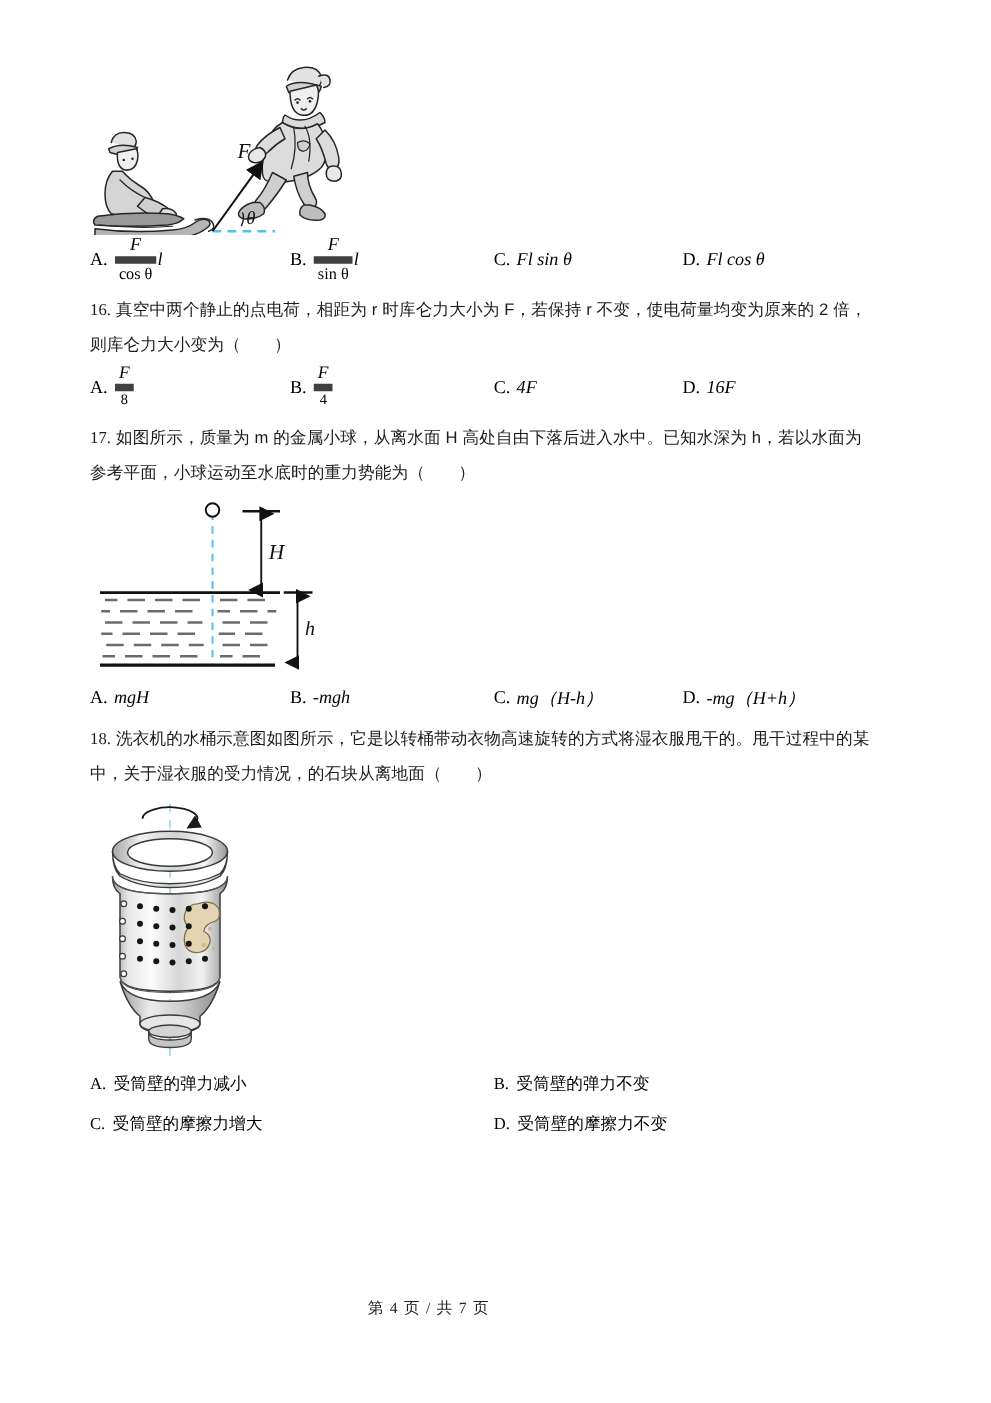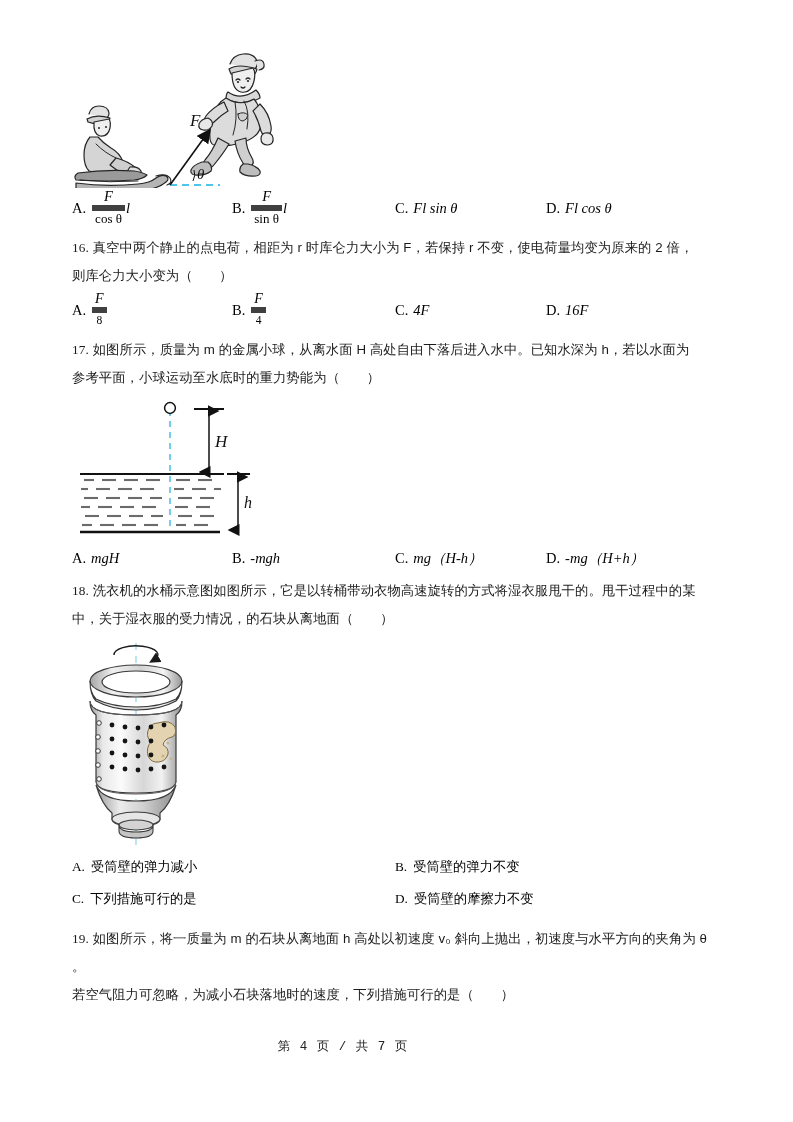--- a/index.html
+++ b/index.html
@@ -98,21 +98,21 @@
     margin-right: 6px;
   }
 
   
   .footer {
     position: absolute;
     left: 0;
     top: 1038px;
     width: 686px;
     text-align: center;
-    font-family: Liberation Mono, monospace;
+    font-family: Liberation Serif, serif;
     font-size: 12.5px;
     color: #222;
     letter-spacing: 1px;
   }
 
   
   .fig { position: relative; }
   .fig svg { display: block; }
 </style>
 </head>
@@ -473,33 +473,26 @@
       <span>受筒壁的弹力减小</span>
     </div>
     <div class="opt" style="left:323px;">
       <span class="lab">B.</span>
       <span>受筒壁的弹力不变</span>
     </div>
   </div>
   <div class="opts-cjk">
     <div class="opt" style="left:0px;">
       <span class="lab">C.</span>
-      <span>下列措施可行的是</span>
+      <span>受筒壁的摩擦力增大</span>
     </div>
     <div class="opt" style="left:323px;">
       <span class="lab">D.</span>
       <span>受筒壁的摩擦力不变</span>
     </div>
   </div>
 
-  <div class="qtext" style="margin-top:10px;">
-    <div>
-      <span class="num">19.</span>
-      <span>如图所示，将一质量为 m 的石块从离地面 h 高处以初速度 v₀ 斜向上抛出，初速度与水平方向的夹角为 θ 。</span>
-    </div>
-    <div>若空气阻力可忽略，为减小石块落地时的速度，下列措施可行的是（　　）</div>
-  </div>
 
 </div>
 
 <div class="footer">第 4 页 / 共 7 页</div>
 
 </div>
 
 </body></html>

